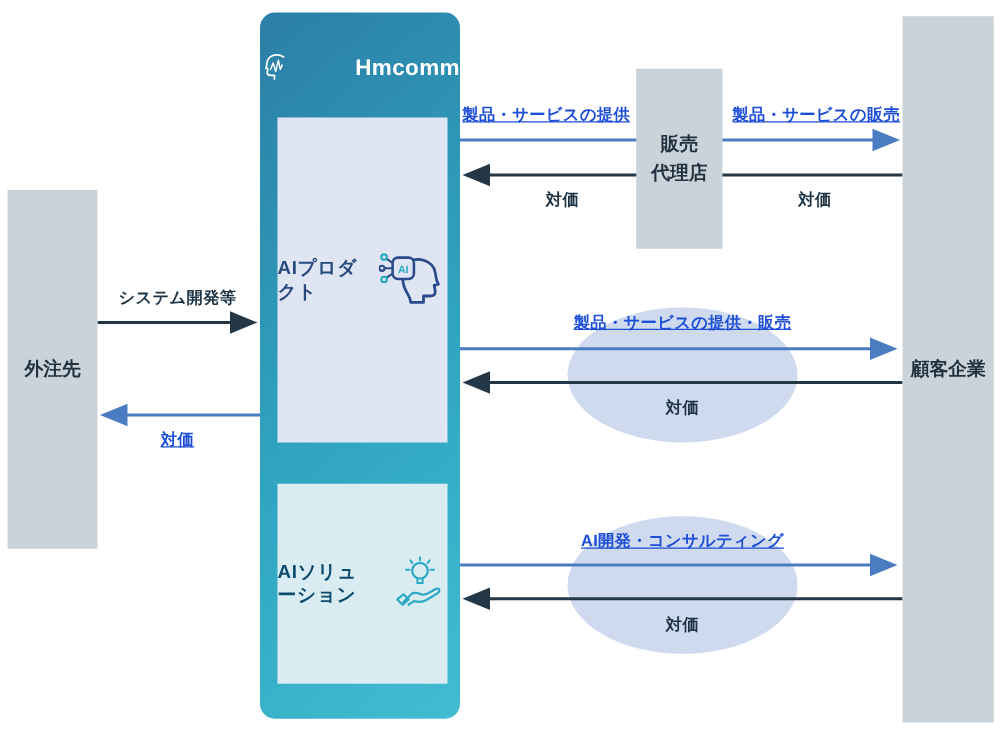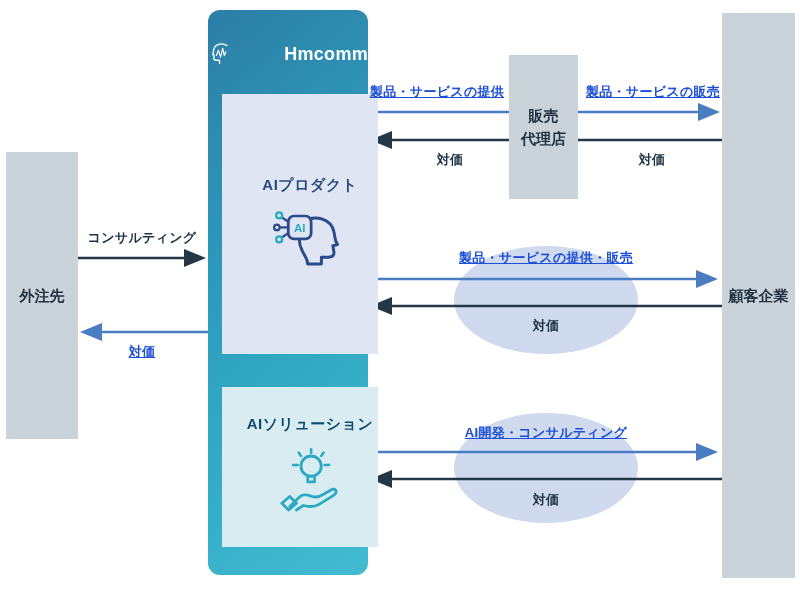--- a/index.html
+++ b/index.html
@@ -18,22 +18,22 @@
   
   .hmcomm{
     position:absolute;left:208px;top:10px;width:160px;height:565px;border-radius:12px;
     background:linear-gradient(140deg,#2c7ea7 0%,#2fa5c1 55%,#43bcd2 100%);
   }
   .logo-row{
     position:absolute;left:0;top:26px;width:100%;display:flex;align-items:center;justify-content:center;gap:7px;
   }
   .logo-text{color:#ffffff;font-weight:700;font-size:18px;letter-spacing:.3px;margin-left:44px;}
   .inner-box{
-    position:absolute;left:14px;width:136px;display:flex;flex-direction:column;
-    align-items:center;justify-content:center;gap:13px;padding-left:20px;
+    position:absolute;left:14px;width:136px;display:flex;flex-direction:row;
+    align-items:center;justify-content:center;gap:13px;
   }
   .inner-product{top:84px;height:260px;background:#dfe5f2;}
   .inner-solution{top:377px;height:160px;background:#d8ecf1;}
   .inner-label{font-weight:700;font-size:15px;letter-spacing:.5px;}
   .inner-product .inner-label{color:#27497e;}
   .inner-solution .inner-label{color:#0c4a6e;}
   
   .flow-label{
     position:absolute;transform:translateX(-50%);white-space:nowrap;
     font-weight:700;font-size:13px;letter-spacing:.3px;
@@ -144,20 +144,20 @@
         <path d="M14 53 L23 44 C27 41 31 43 34 44 C37 45 41 44 44 42 L51 38 C55 36 57 40 53 43 L40 51 C35 54 30 53 26 52 L20 56" fill="none" stroke="#2ba9c4" stroke-width="2.5" stroke-linecap="round" stroke-linejoin="round"></path>
         <path d="M7 50 L14 44 L20 50 L13 56 Z" fill="none" stroke="#2ba9c4" stroke-width="2.5" stroke-linejoin="round"></path>
       </svg>
     </div>
   </div>
 
   <span class="flow-label lbl-blue" style="left:437px;top:83px;">製品・サービスの提供</span>
   <span class="flow-label lbl-blue" style="left:653px;top:83px;">製品・サービスの販売</span>
   <span class="flow-label lbl-dark" style="left:450px;top:151px;">対価</span>
   <span class="flow-label lbl-dark" style="left:652px;top:151px;">対価</span>
-  <span class="flow-label lbl-dark" style="left:142px;top:229px;">コンサルティング</span>
+  <span class="flow-label lbl-dark" style="left:142px;top:229px;">システム開発等</span>
   <span class="flow-label lbl-blue" style="left:142px;top:343px;">対価</span>
   <span class="flow-label lbl-blue" style="left:546px;top:249px;">製品・サービスの提供・販売</span>
   <span class="flow-label lbl-dark" style="left:546px;top:317px;">対価</span>
   <span class="flow-label lbl-blue" style="left:546px;top:424px;">AI開発・コンサルティング</span>
   <span class="flow-label lbl-dark" style="left:546px;top:491px;">対価</span>
 
 </div>
 
 </body></html>

